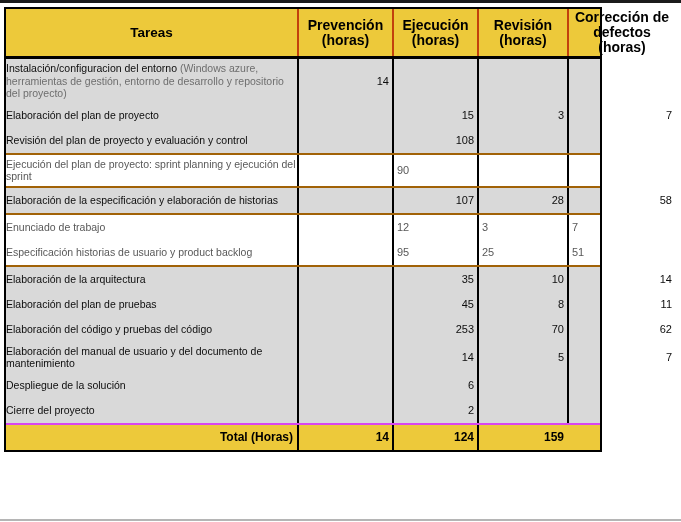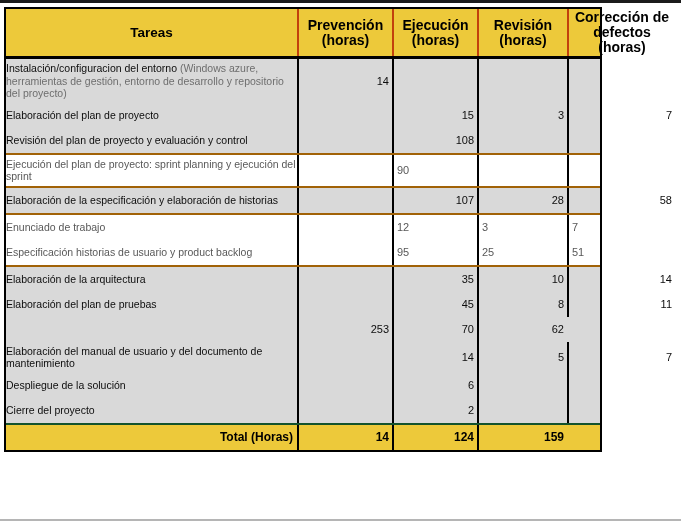--- a/index.html
+++ b/index.html
@@ -53,21 +53,21 @@
   .trow.detail  .labwrap .lbl { color: #585858; }
   .labwrap .note { color: #6e6e6e; }
   .num { font-size: 11px; padding: 2px 3px; }
   .trow.summary .num { justify-content: flex-end; color: #0d0d0d; }
   .trow.detail  .num { justify-content: flex-start; color: #585858; }
   
   .trow.detail + .trow.summary,
   .trow.summary + .trow.detail { border-top: 2px solid #a16207; }
   .trow.total {
     background: var(--total-bg, #edc93a);
-    border-top: 2px solid #14532d;
+    border-top: 2px solid #d946ef;
     font-weight: bold;
     height: 27px;
   }
   .trow.total .td { min-height: 23px; }
   .trow.total .total-label {
     justify-content: flex-end;
     font-size: 12px; color: #000; padding-right: 4px;
   }
   .trow.total .num {
     justify-content: flex-end; font-size: 12px; color: #000;
@@ -165,20 +165,23 @@
       <div class="trow summary">
     <div class="td label-cell">
       <div class="labwrap"><span class="lbl">Elaboración del plan de pruebas</span> <span class="note"></span></div>
     </div>
     <div class="td num"></div>
     <div class="td num">45</div>
     <div class="td num">8</div>
     <div class="td num">11</div>
   </div>
       <div class="trow summary">
+    <div class="td label-cell">
+      <div class="labwrap"><span class="lbl">Elaboración del código y pruebas del código</span> <span class="note"></span></div>
+    </div>
     <div class="td num"></div>
     <div class="td num">253</div>
     <div class="td num">70</div>
     <div class="td num">62</div>
   </div>
       <div class="trow summary">
     <div class="td label-cell">
       <div class="labwrap"><span class="lbl">Elaboración del manual de usuario y del documento de mantenimiento</span> <span class="note"></span></div>
     </div>
     <div class="td num"></div>

